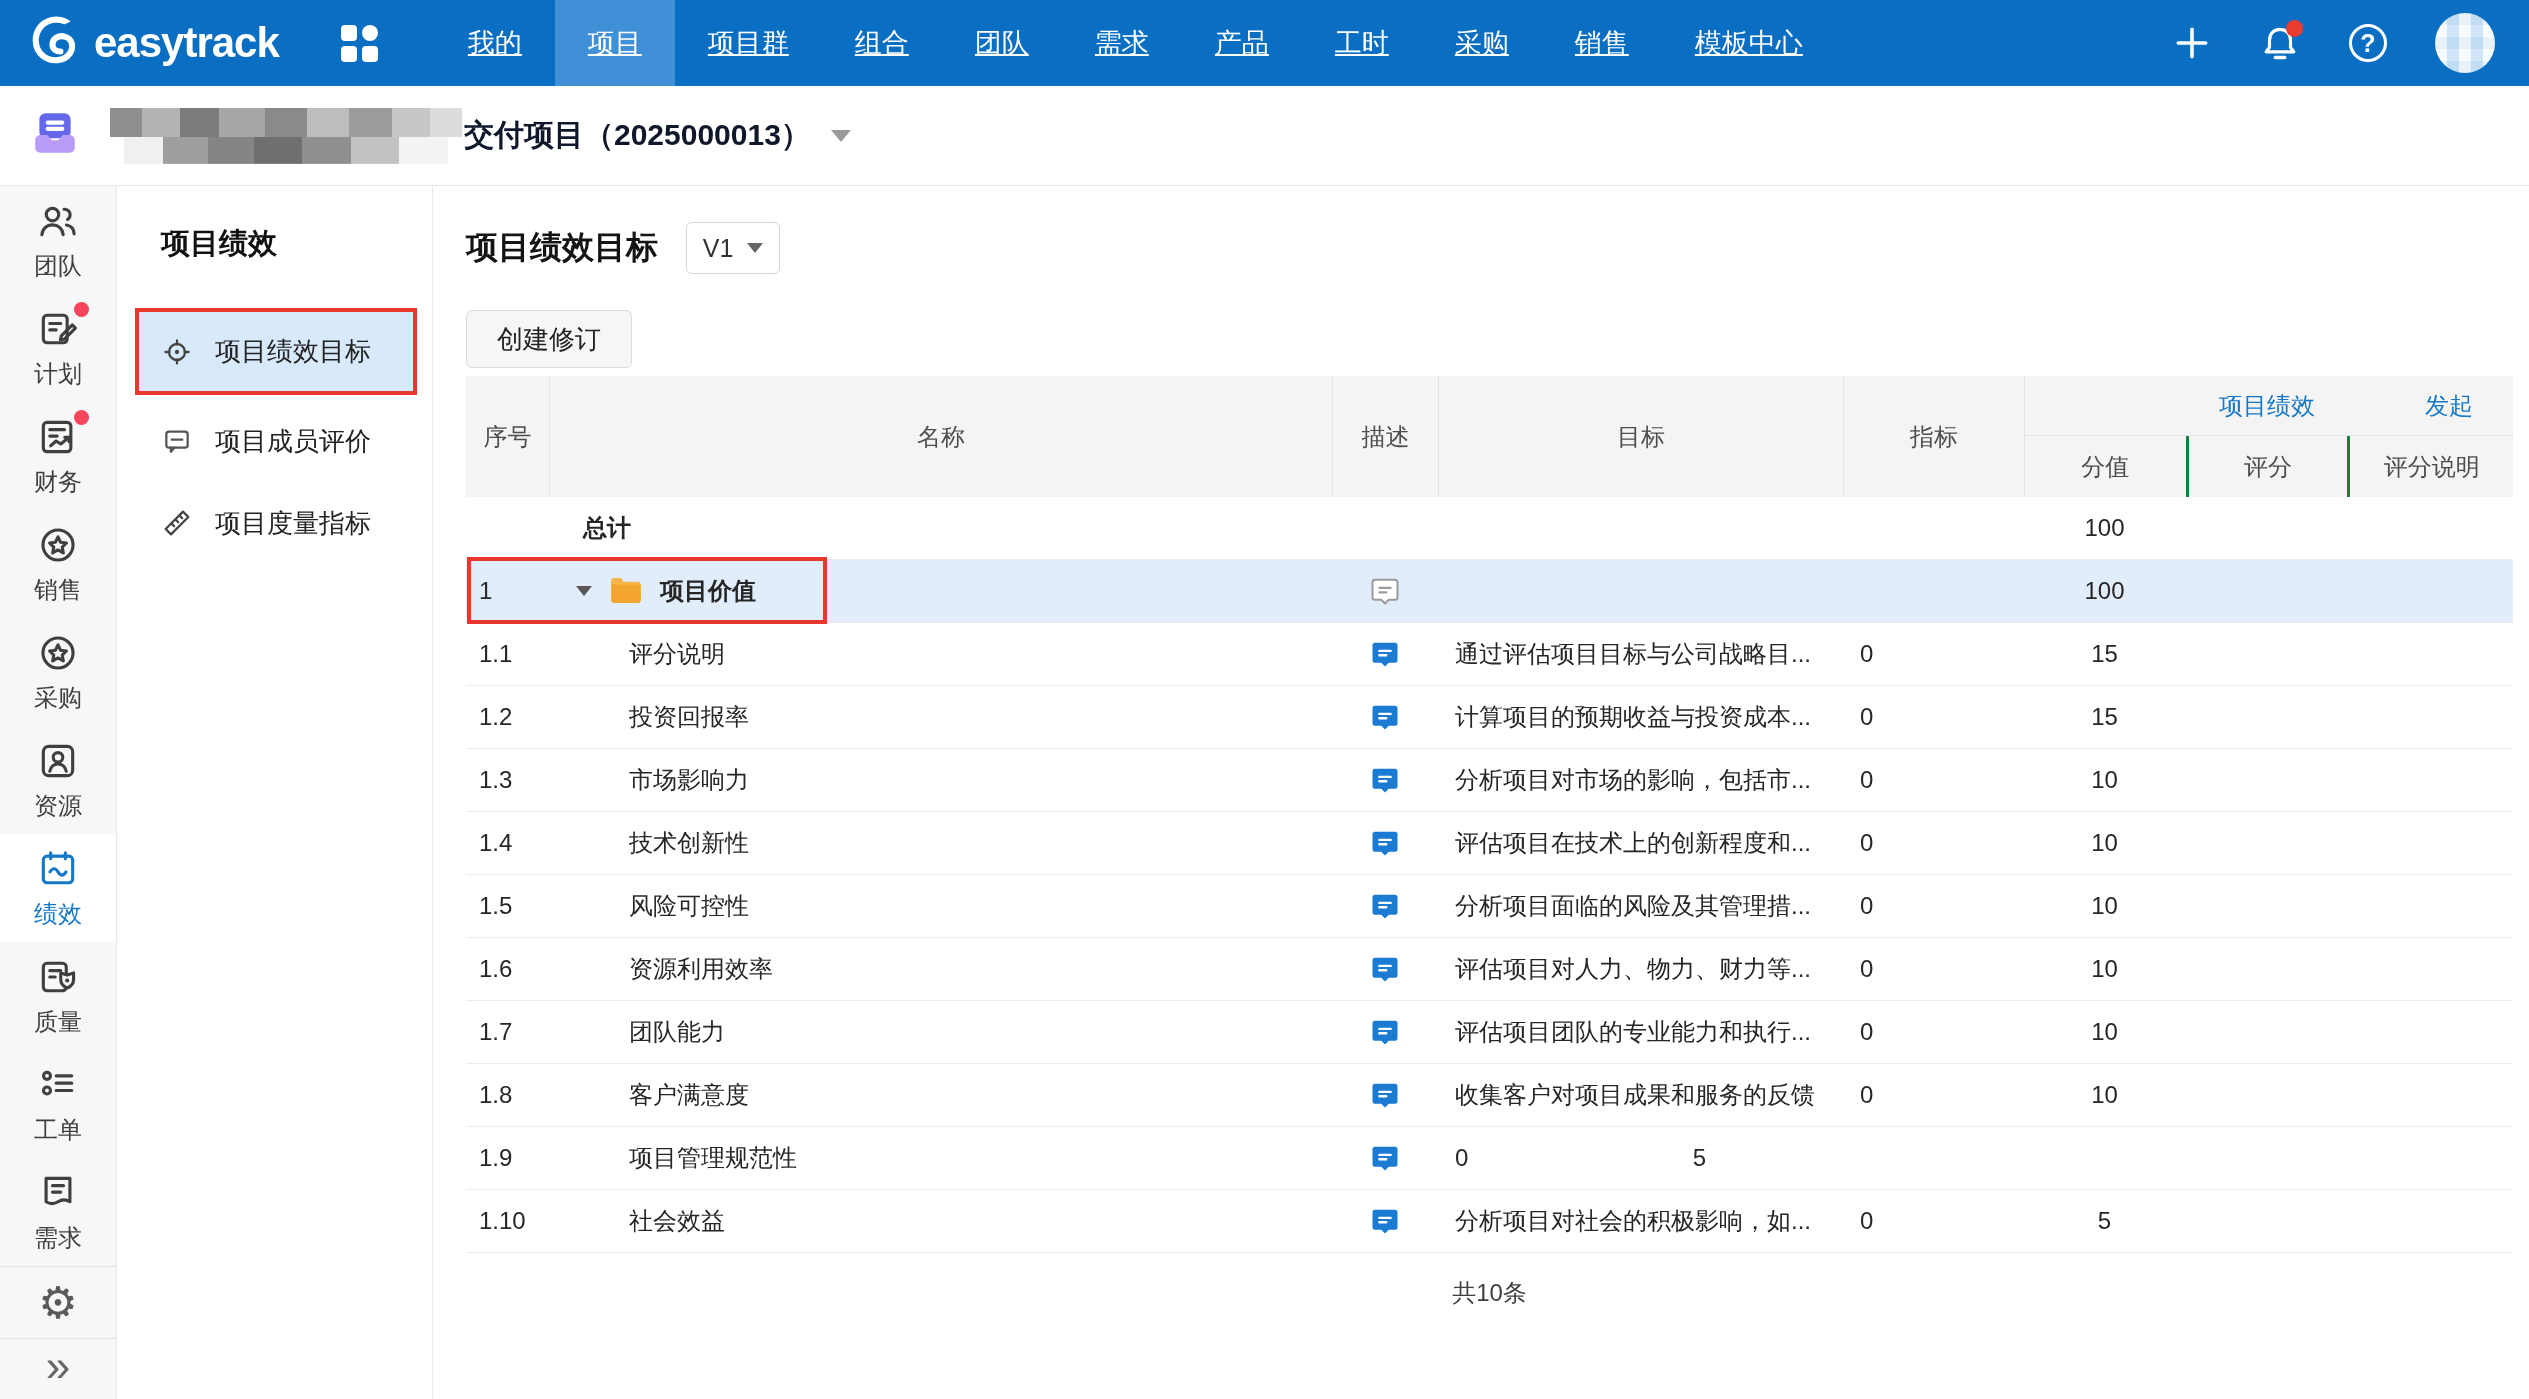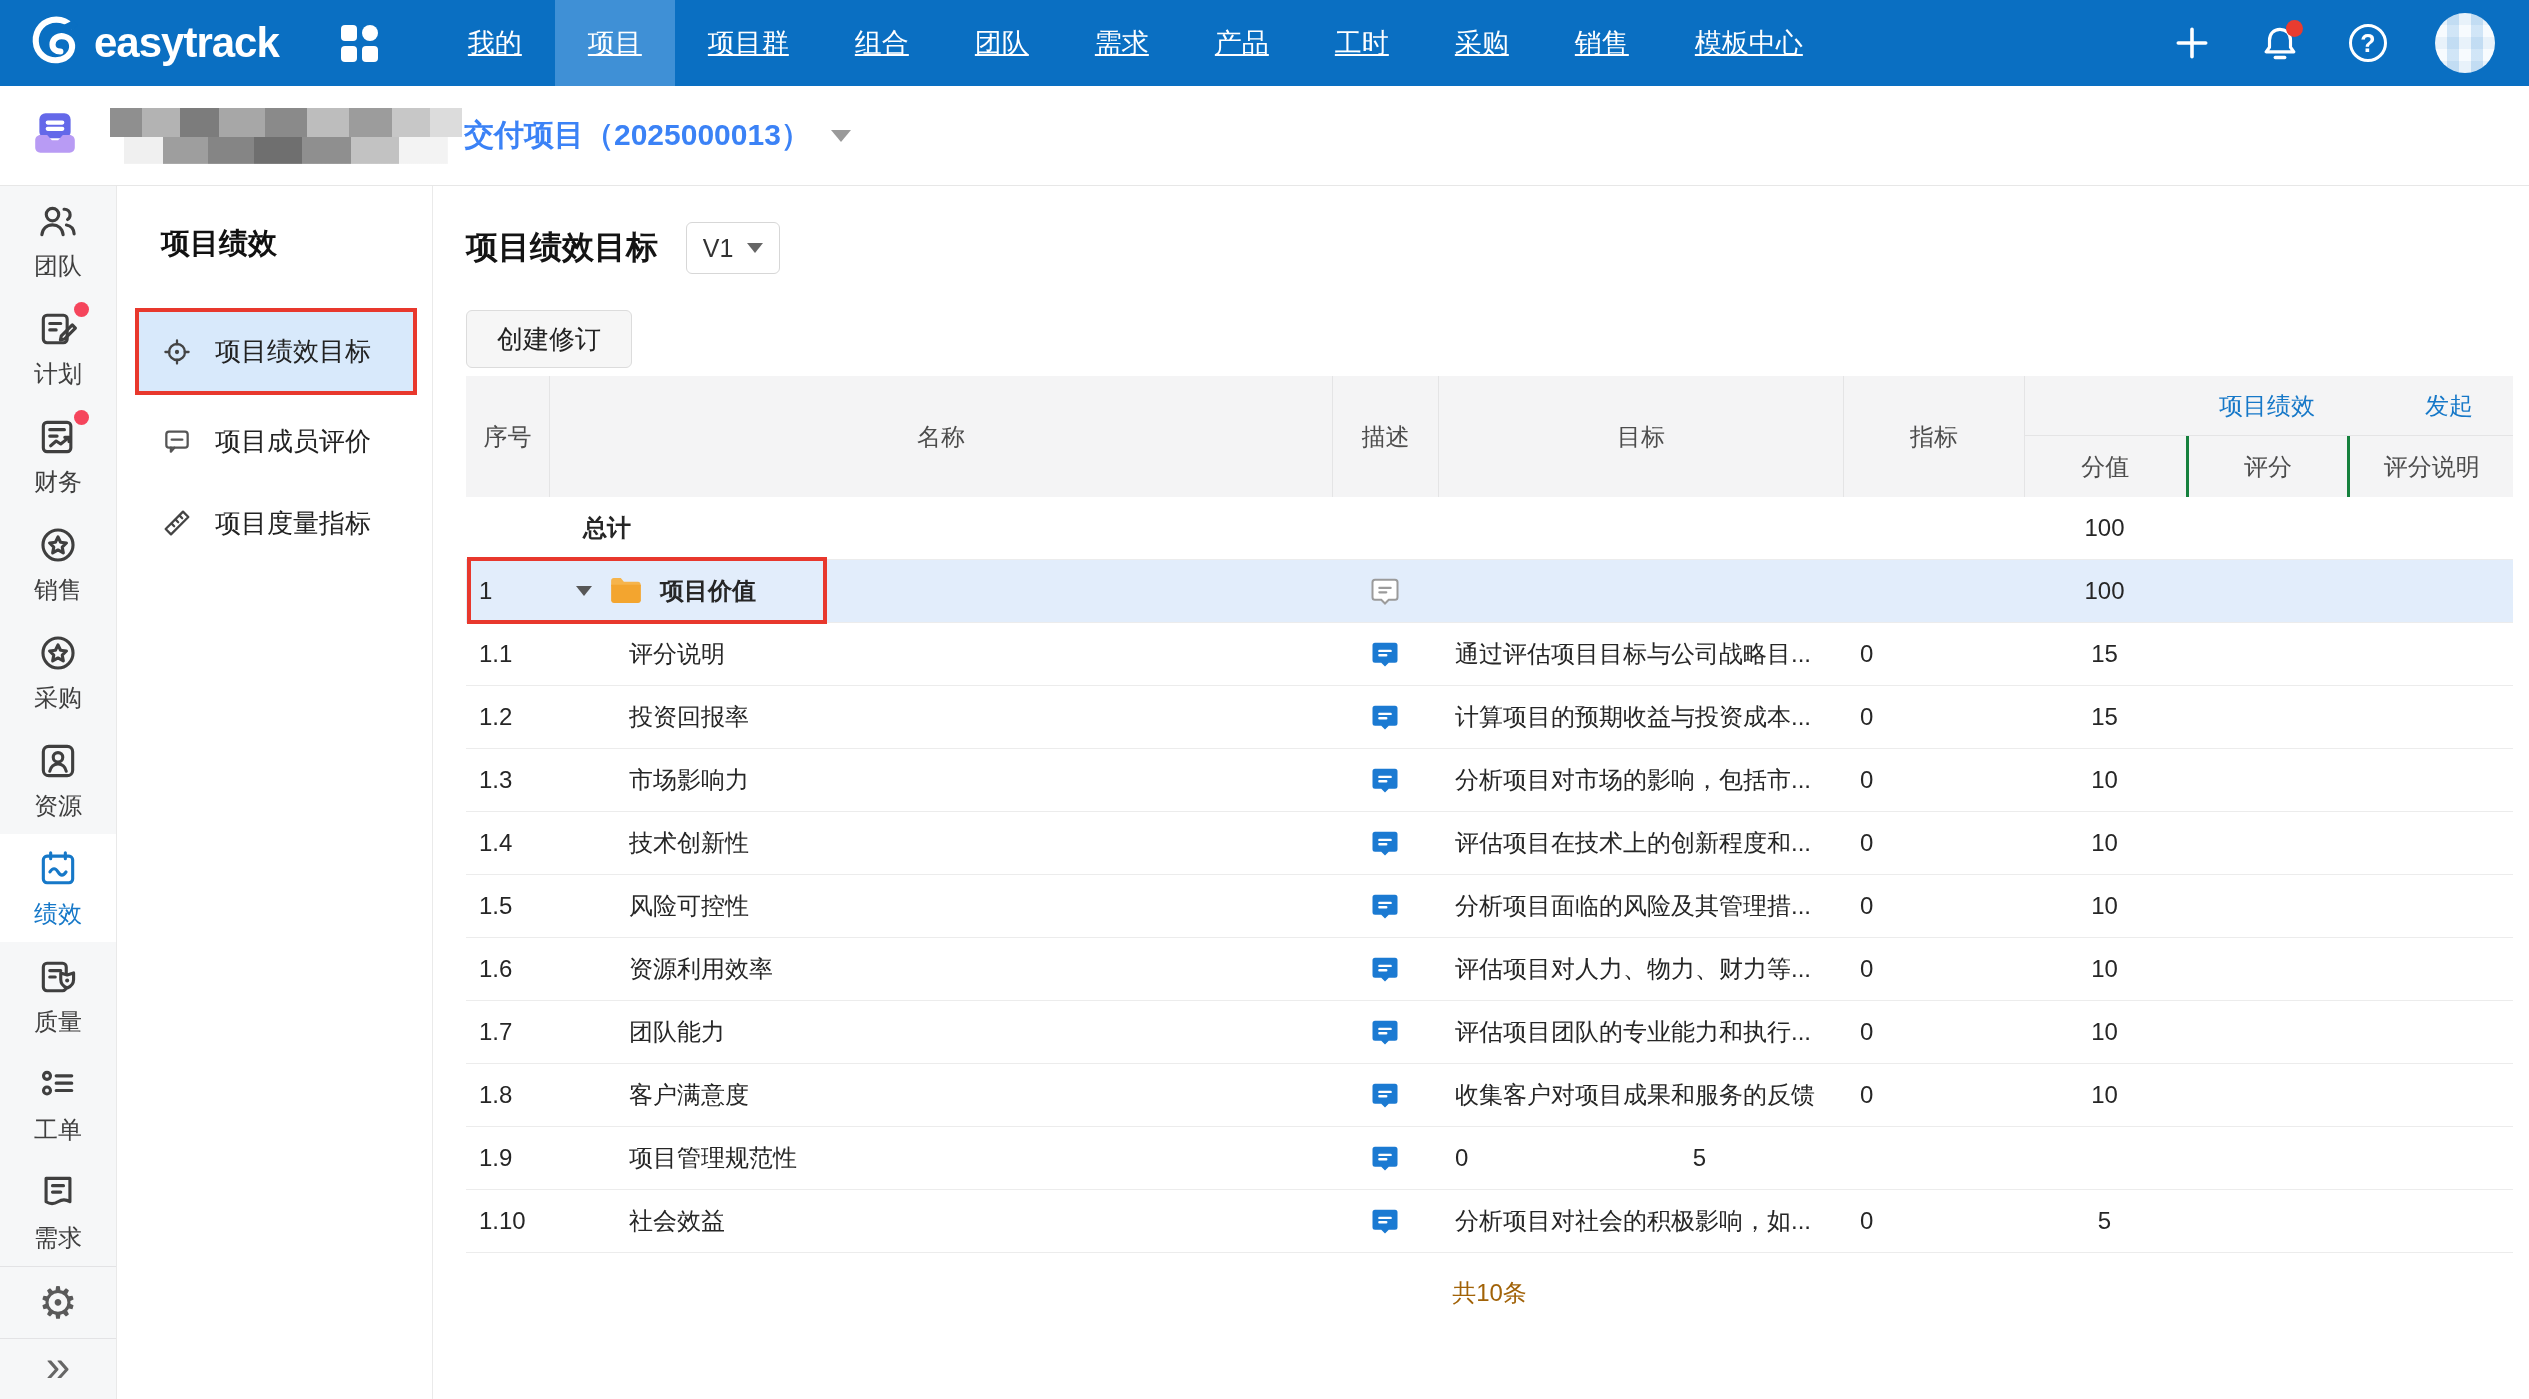--- a/index.html
+++ b/index.html
@@ -26,21 +26,21 @@
             background:
               repeating-linear-gradient(90deg, rgba(255,255,255,.55) 0 12px, rgba(185,216,242,.55) 12px 24px),
               repeating-linear-gradient(0deg, #cde2f4 0 12px, #eef6fd 12px 24px); }
 
   
   .project-header { height:100px; border-bottom:1px solid #e7e7e7; display:flex; align-items:center; padding-left:30px; background:#fff; }
   .redacted-name { width:352px; height:56px; margin-left:30px;
     background:
       linear-gradient(90deg,#8f8f8f 0 9%,#b3b3b3 9% 20%,#7c7c7c 20% 31%,#a7a7a7 31% 44%,#8a8a8a 44% 56%,#bdbdbd 56% 68%,#9c9c9c 68% 80%,#c7c7c7 80% 91%,#dcdcdc 91% 100%) top / 100% 52% no-repeat,
       linear-gradient(90deg,#f0f0f0 0 12%,#9e9e9e 12% 26%,#858585 26% 40%,#6f6f6f 40% 55%,#8f8f8f 55% 70%,#c2c2c2 70% 85%,#f3f3f3 85% 100%) bottom / 92% 48% no-repeat; }
-  .ph-title { font-size:30px; font-weight:700; color:#3b82f6; margin-left:2px; white-space:nowrap; }
+  .ph-title { font-size:30px; font-weight:700; color:#0f172a; margin-left:2px; white-space:nowrap; }
   .caret { width:0; height:0; border-left:10px solid transparent; border-right:10px solid transparent; border-top:12px solid #9a9a9a; }
   .ph-caret { margin-left:20px; cursor:pointer; }
 
   
   .app-body { display:flex; height:1213px; }
 
   
   .rail { width:117px; background:#f6f7f8; border-right:1px solid #e9e9e9; display:flex; flex-direction:column; }
   .rail-item { height:108px; display:flex; flex-direction:column; align-items:center; justify-content:center;
                gap:7px; color:#3f3f3f; cursor:pointer; }
@@ -100,21 +100,21 @@
   .c-desc { width:106px; justify-content:center; }
   .c-target { width:405px; padding-left:17px; overflow:hidden; white-space:nowrap; }
   .c-metric { width:181px; padding-left:17px; }
   .c-score { width:161px; justify-content:center; }
   .c-rating { width:162px; }
   .c-note { width:166px; }
   .row-caret { width:0; height:0; border-left:8px solid transparent; border-right:8px solid transparent;
                border-top:10px solid #575757; cursor:pointer; }
   .annotation-box { position:absolute; border:4px solid #e8382d; pointer-events:none; z-index:5; }
   .row-annotation { left:1px; top:-3px; width:360px; height:67px; }
-  .tfoot { width:2047px; text-align:center; margin-top:24px; color:#a16207; font-size:24px; }
+  .tfoot { width:2047px; text-align:center; margin-top:24px; color:#404040; font-size:24px; }
 </style>
 </head>
 <body>
 
 <header class="navbar">
   <div class="logo">
     <span>
       <svg width="56" height="56" viewBox="0 0 64 64">
         <path d="M49 15C41 5 24 5 15 15c-9 10-8 26 2 34 10 8 25 6 31-3 5-8 2-17-6-19-7-2-14 2-14 9 0 5 4 8 9 8" fill="none" stroke="#fff" stroke-width="7" stroke-linecap="round"></path>
         <path d="M54 11c-8 7-17 9-28 7" fill="none" stroke="#0a6fc2" stroke-width="9"></path>

